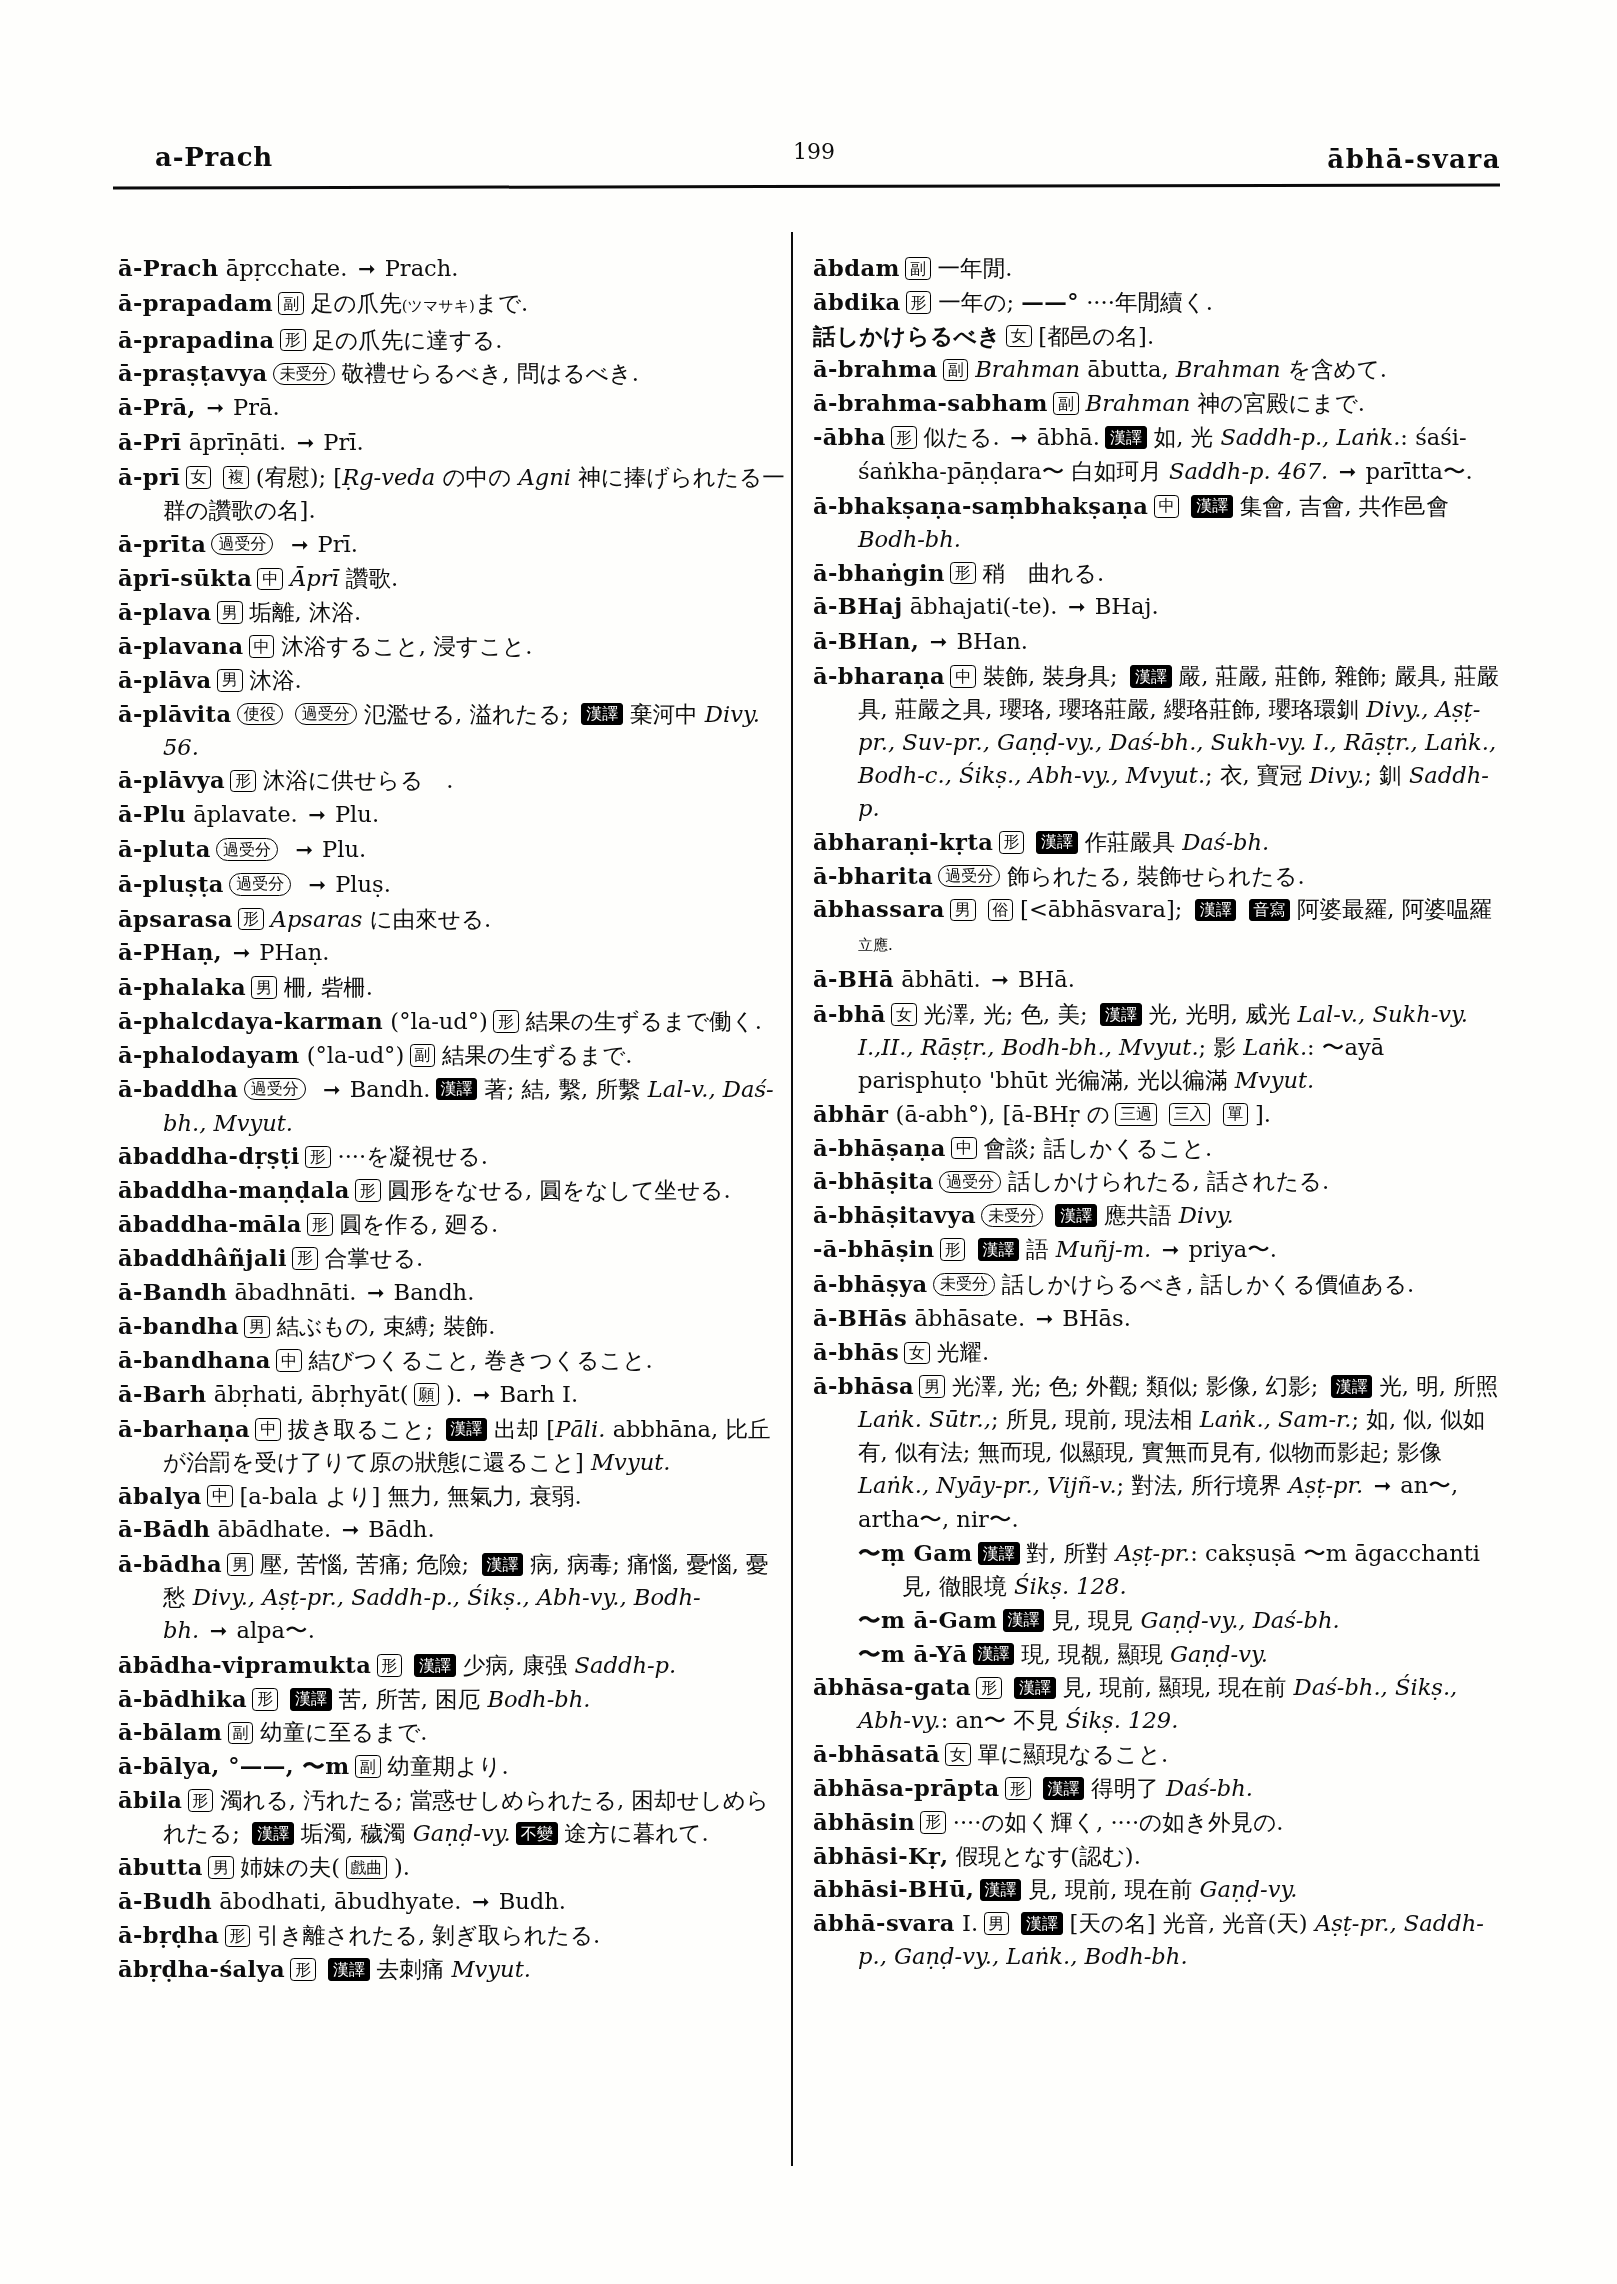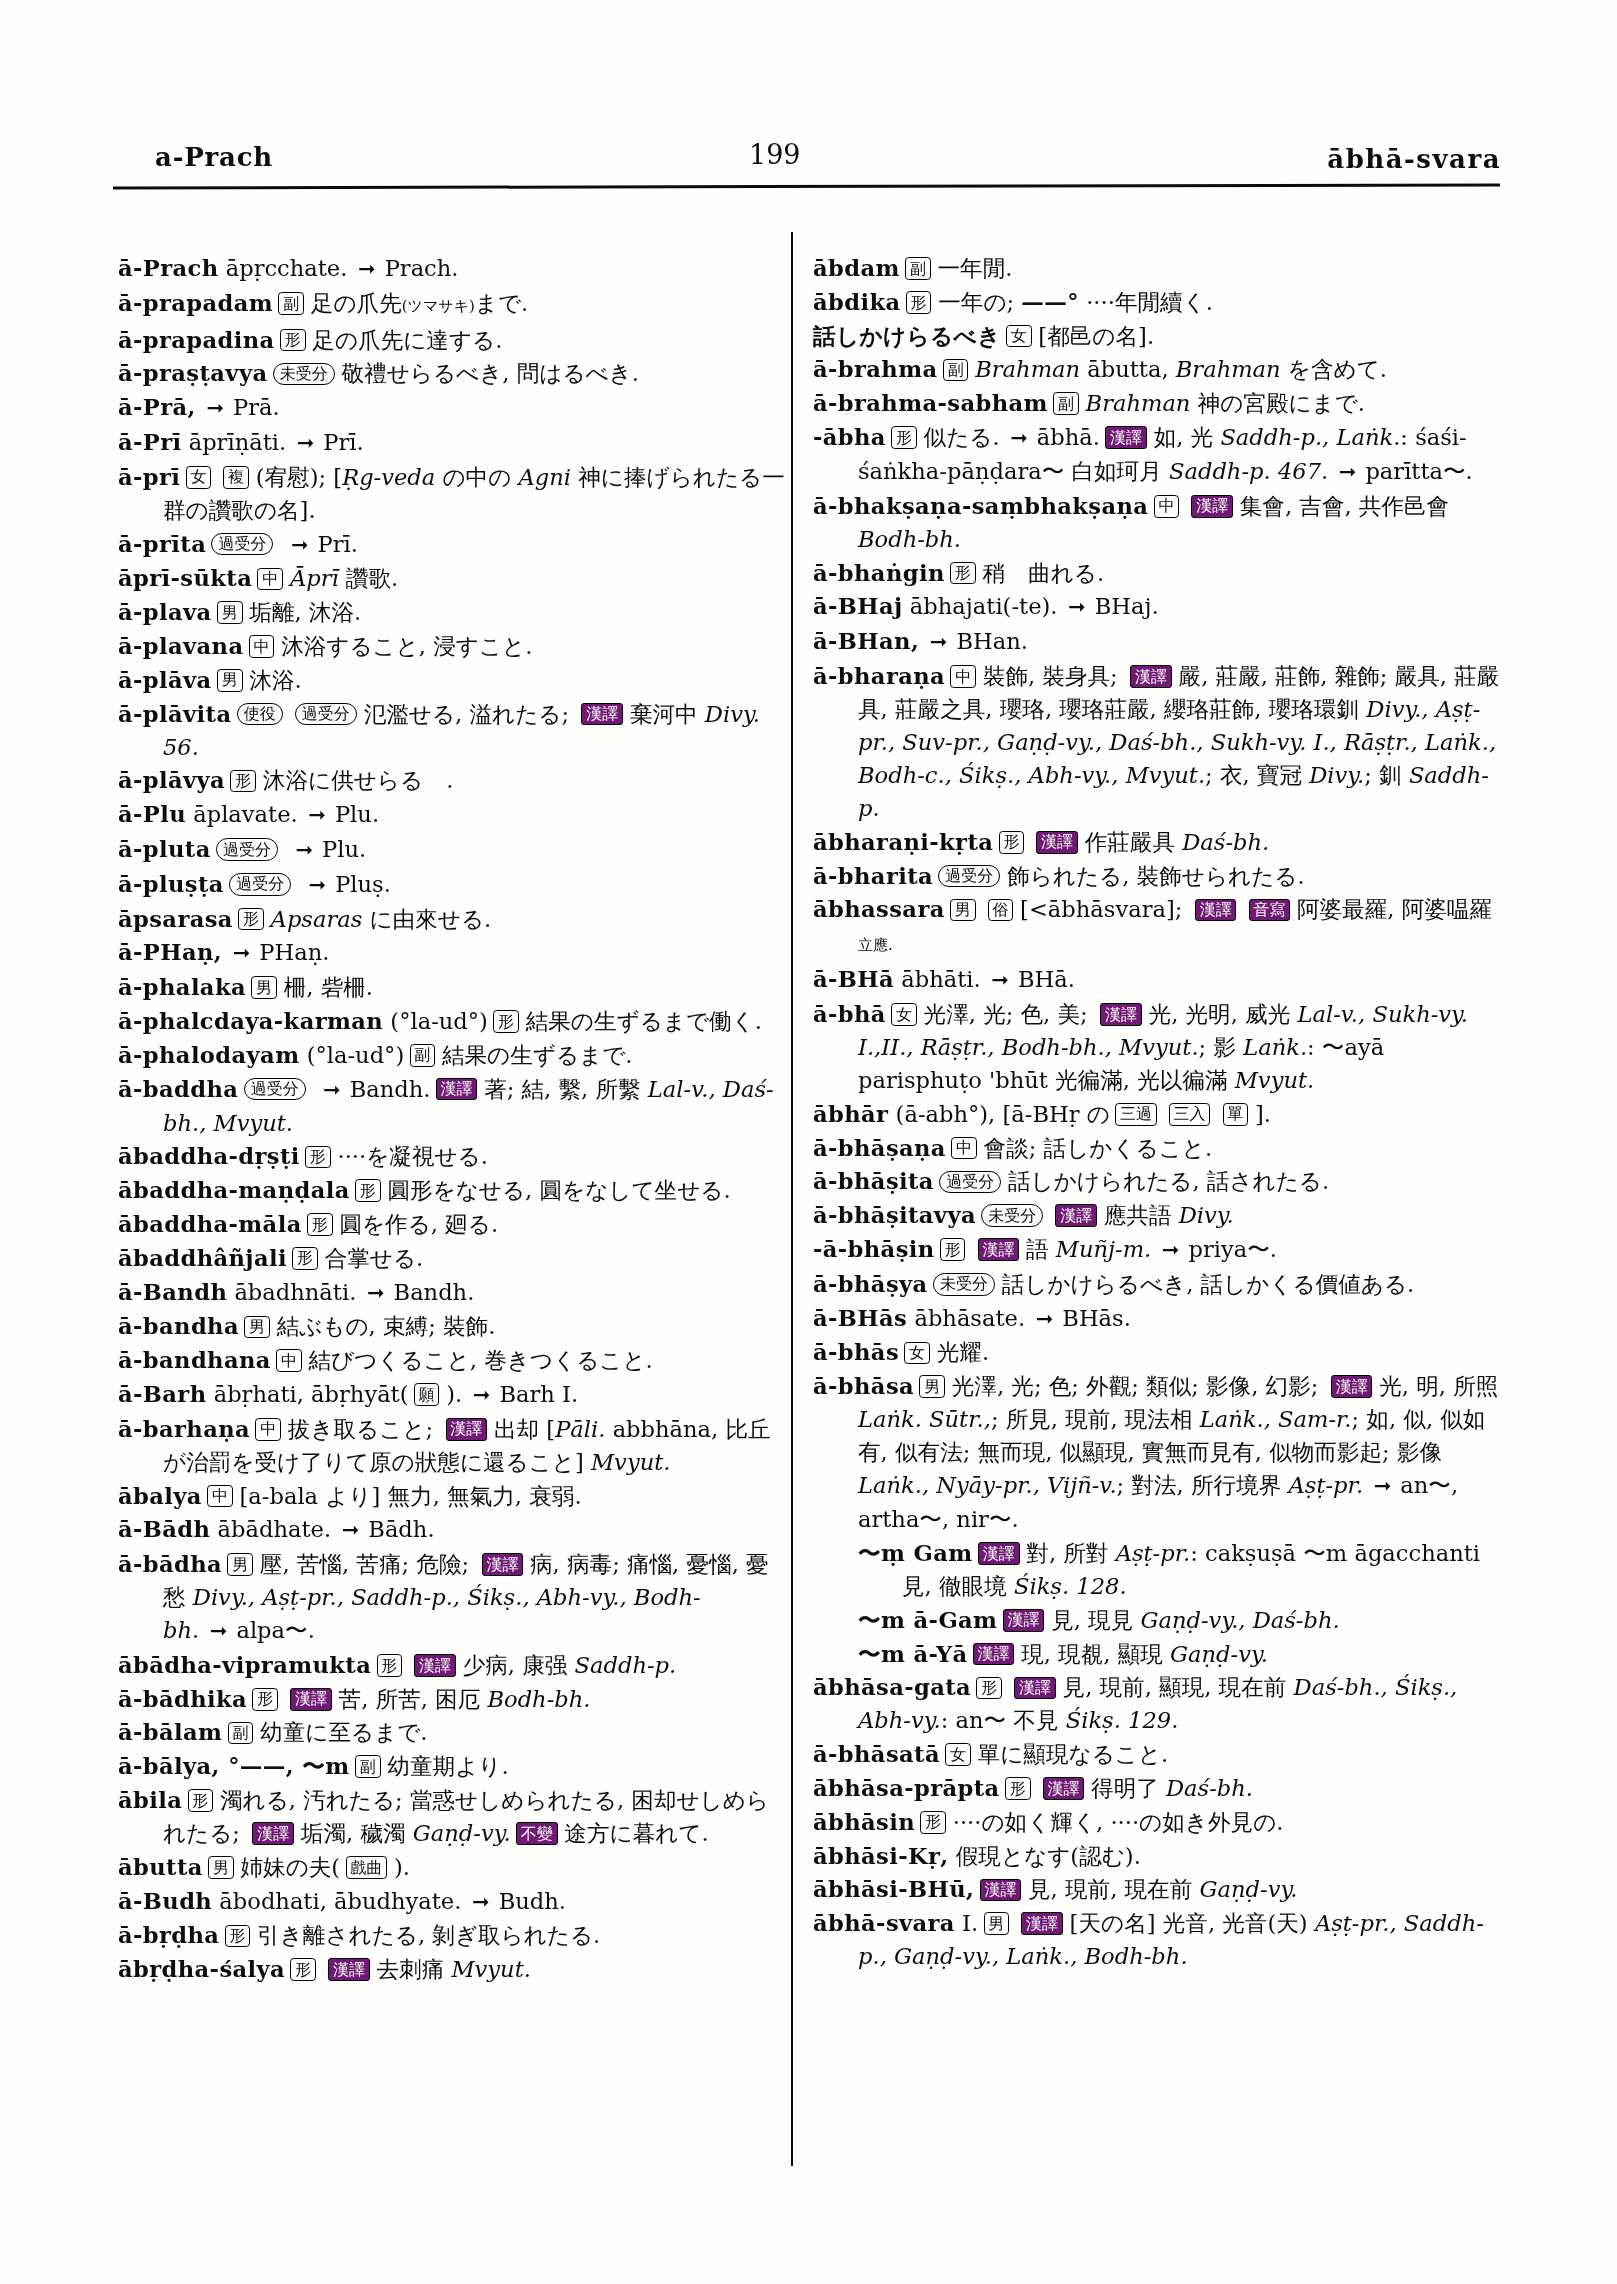--- a/index.html
+++ b/index.html
@@ -11,21 +11,21 @@
     -webkit-font-smoothing:antialiased;
   }
   .page{
     position:relative;width:1617px;height:2284px;background:#fefefc;overflow:hidden;
   }
   .running-head{
     position:absolute;top:142px;left:155px;width:1346px;height:38px;
     font-size:26px;
   }
   .head-left{position:absolute;left:0;top:0;font-weight:bold;letter-spacing:0.8px;text-align:right;}
-  .head-page{position:absolute;left:594px;top:-3px;font-size:27px;font-weight:normal;}
+  .head-page{position:absolute;left:638px;top:-3px;font-size:22px;font-weight:normal;}
   .head-right{position:absolute;right:0;top:1.5px;font-weight:bold;letter-spacing:1.5px;}
   .head-rule{
     position:absolute;top:185px;left:113px;width:1387px;height:3px;background:#0b0b0b;
     transform:rotate(-0.12deg);
   }
   .col{position:absolute;top:225px;margin-top:27px;}
   .col-left{left:118px;width:667px;}
   .col-right{left:813px;width:688px;}
   .col-divider{
     position:absolute;top:232px;left:791px;width:2.3px;height:1934px;background:#0c0c0c;
@@ -48,21 +48,21 @@
   }
   .tag{
     display:inline-block;text-indent:0;
     font-size:16px;line-height:1.15;
     border:1.9px solid #000;border-radius:3.8px;
     padding:1.5px 3.8px 0.8px 3.8px;margin:0 6.8px 0 5.3px;
     vertical-align:2.3px;white-space:nowrap;
     font-family:"DejaVu Sans","Liberation Sans",sans-serif;
   }
   .tag.round{border-radius:12px;padding:1.5px 6px 0.8px 6px;}
-  .tag.black{background:#701a75;color:#fff;border-color:#000;border-radius:3px;}
+  .tag.black{background:#000000;color:#fff;border-color:#000;border-radius:3px;}
 </style>
 </head>
 <body>
 
 <div class="page">
   <div class="running-head">
     <span class="head-left">a-Prach</span>
     <span class="head-page">199</span>
     <span class="head-right">ābhā-svara</span>
   </div>

